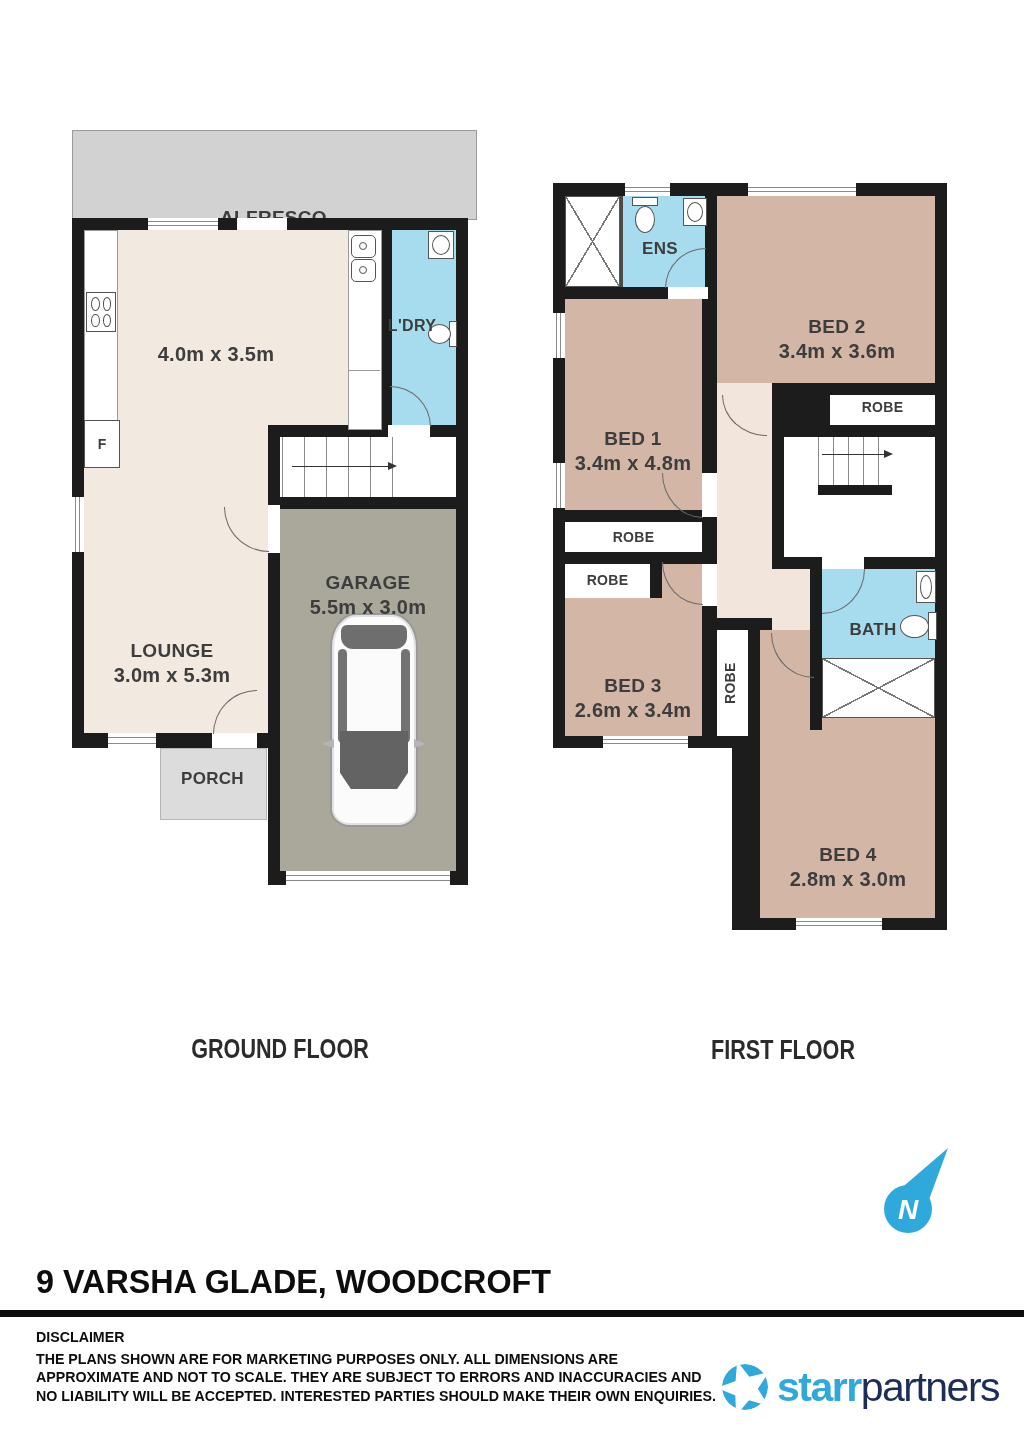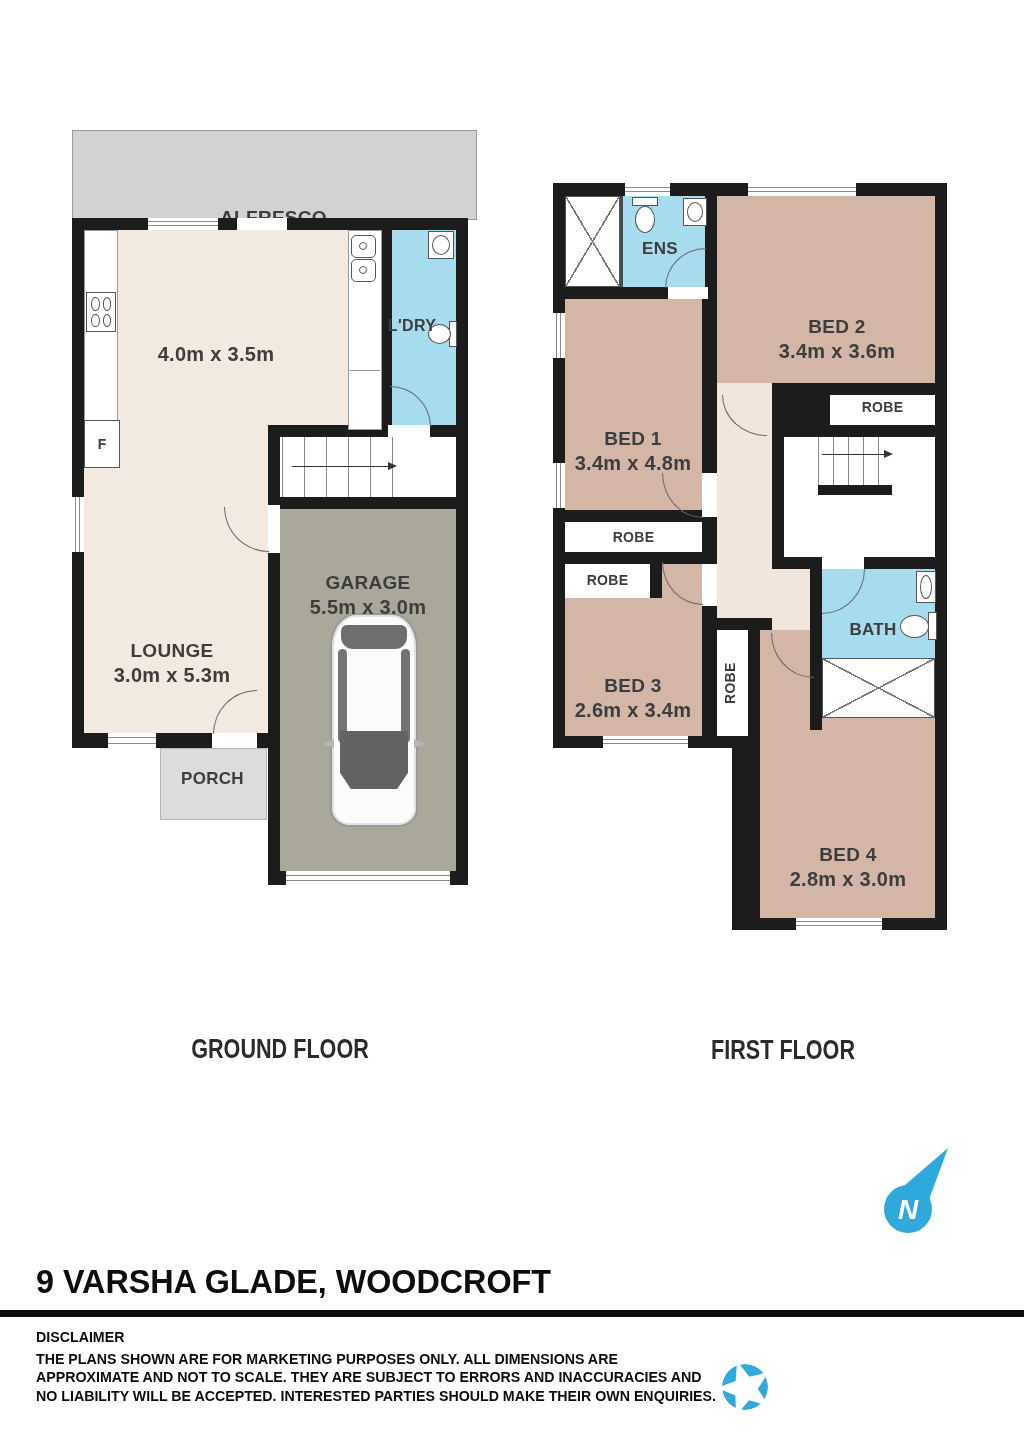--- a/index.html
+++ b/index.html
@@ -257,15 +257,18 @@
       <defs>
           <clipPath id="cclip">
             <circle cx="25" cy="25" r="23"></circle>
           </clipPath>
         </defs>
       <g clip-path="url(#cclip)">
         <circle cx="25" cy="25" r="23" fill="#2fa8dc"></circle>
         <path d="M25 -2 L32.2 16.4 L52 17.8 L36.8 30.4 L41.8 49.6 L25 38.8 L8.2 49.6 L13.2 30.4 L-2 17.8 L17.8 16.4 Z" fill="#ffffff" transform="rotate(-17 25 25)"></path>
       </g>
     </svg>
+    <div class="logo-text">
+      <span class="logo-starr">starr</span><span class="logo-partners">partners</span>
+    </div>
   </div>
 
 </div>
 
 </body></html>

